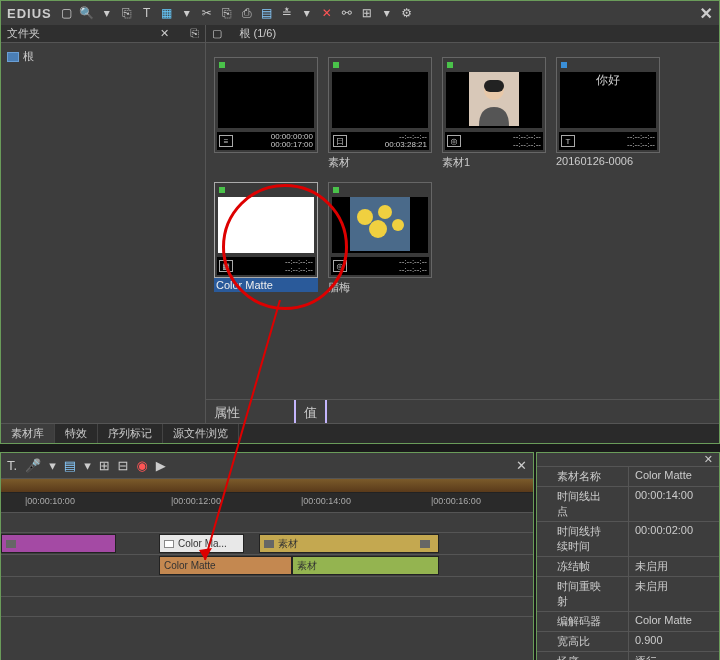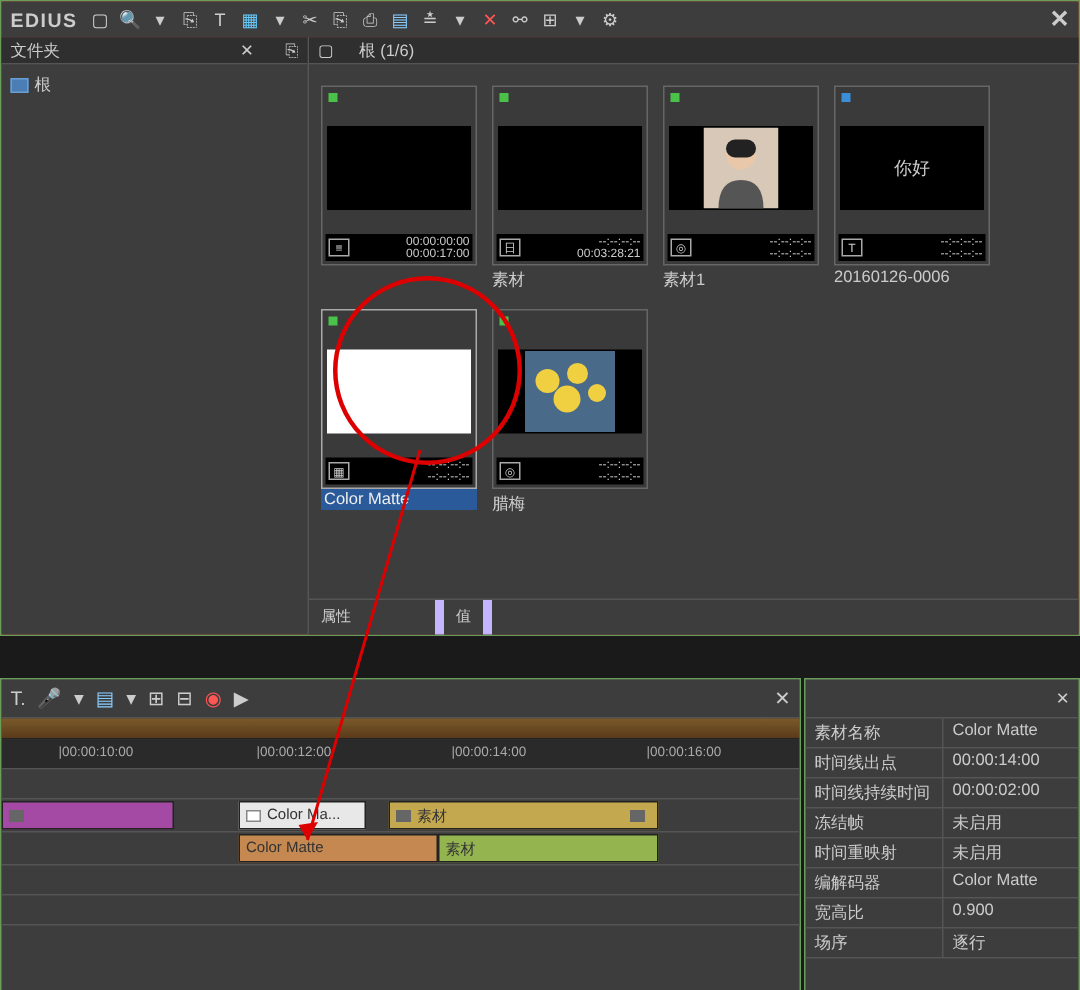--- a/index.html
+++ b/index.html
@@ -1,45 +1,45 @@
 <!DOCTYPE html>
 <html><head>
 <meta charset="utf-8">
 <style>
   * { box-sizing: border-box; margin: 0; padding: 0; }
   body { background: #1a1a1a; font-family: "Microsoft YaHei", Arial, sans-serif; font-size: 11px; color: #ccc; width: 720px; height: 660px; overflow: hidden; position: relative; }
-  .win { border: 1px solid #6a9c5a; background: #b91c1c; }
+  .win { border: 1px solid #6a9c5a; background: #0369a1; }
   .top-bar { background: #3d3d3d; height: 24px; display: flex; align-items: center; padding: 0 6px; gap: 8px; }
   .logo { font-weight: bold; font-size: 13px; letter-spacing: 1px; }
   .tool-icons { display: flex; gap: 6px; align-items: center; }
   .tool-icons span { width: 14px; height: 14px; display: inline-flex; align-items: center; justify-content: center; font-size: 12px; cursor: pointer; }
   .close-x { margin-left: auto; font-size: 16px; font-weight: bold; cursor: pointer; }
   .main-split { display: flex; height: 398px; }
   .folders { width: 205px; background: #3d3d3d; border-right: 1px solid #555; display: flex; flex-direction: column; }
   .bin-area { flex: 1; background: #3d3d3d; display: flex; flex-direction: column; }
   .panel-header { background: #2f2f2f; height: 18px; display: flex; align-items: center; padding: 0 6px; font-size: 11px; gap: 17px; border-bottom: 1px solid #555; }
   .panel-header .x { margin-left: auto; cursor: pointer; }
   .tree { padding: 4px; }
   .tree-item { display: flex; align-items: center; gap: 4px; padding: 2px; }
   .tree-icon { width: 12px; height: 10px; background: #4a7eb5; border: 1px solid #6a9fd5; }
   .clips { flex: 1; padding: 14px 8px; display: flex; flex-wrap: wrap; gap: 10px; align-content: flex-start; position: relative; }
   .clip { width: 104px; }
   .clip-border { border: 1px solid #666; background: #3a3a3a; padding: 2px; }
   .clip.selected .clip-border { border: 1px solid #aaa; }
   .dot { width: 6px; height: 6px; display: block; margin: 2px; }
   .dot.green { background: #4ac24a; }
   .dot.blue { background: #3a8fd8; }
-  .thumb { width: 96px; height: 56px; background: #000; position: relative; margin: 16px auto; display: flex; align-items: center; justify-content: center; }
+  .thumb { width: 96px; height: 56px; background: #000; position: relative; margin: 4px auto; display: flex; align-items: flex-start; justify-content: center; }
   .thumb.white { background: #fff; }
   .thumb-info { display: flex; align-items: center; justify-content: space-between; background: #000; color: #ccc; font-size: 8px; padding: 1px 2px; margin-top: 1px; }
   .thumb-icon { width: 14px; height: 12px; border: 1px solid #aaa; display: inline-flex; align-items: center; justify-content: center; font-size: 8px; }
   .clip-name { font-size: 11px; color: #ccc; padding: 2px 0; white-space: nowrap; overflow: hidden; }
   .clip-name.selected { background: #2a5a9a; color: #eee; width: 100%; padding: 1px 2px; }
   .prop-bar { background: #3d3d3d; border-top: 1px solid #555; height: 24px; display: flex; }
-  .prop-bar > div { padding: 4px 8px; border-right: 6px solid #c4b5fd; font-size: 10px; }
+  .prop-bar > div { padding: 4px 8px; border-right: 2px solid #c4b5fd; font-size: 13px; }
   .tabs { background: #2a2a2a; height: 20px; display: flex; border-top: 1px solid #555; }
   .tabs .tab { padding: 2px 10px; font-size: 11px; cursor: pointer; border-right: 1px solid #444; }
   .tabs .tab.active { background: #3d3d3d; }
   .timeline-wrap { margin-top: 10px; display: flex; height: 220px; }
   .timeline { flex: 1; border: 1px solid #6a9c5a; background: #3d3d3d; position: relative; overflow: hidden; }
   .tl-tools { background: #3d3d3d; height: 26px; display: flex; align-items: center; padding: 0 6px; gap: 8px; border-bottom: 1px solid #555; }
   .tl-tools span { cursor: pointer; font-size: 13px; }
   .tl-tools .x { margin-left: auto; }
   .ruler-bar { height: 14px; background: linear-gradient(#7a5a2a, #5a3a1a); border-bottom: 1px solid #222; }
   .time-scale { height: 20px; background: #2a2a2a; position: relative; font-size: 9px; color: #aaa; border-bottom: 1px solid #555; }
@@ -50,21 +50,21 @@
   .track-clip { position: absolute; top: 1px; bottom: 1px; border: 1px solid #222; font-size: 10px; padding: 0 4px; display: flex; align-items: center; overflow: hidden; white-space: nowrap; }
   .purple { background: #a44aa4; left: 0; width: 115px; }
   .white-clip { background: #e8e8e8; color: #333; left: 158px; width: 85px; }
   .yellow1 { background: #c4a850; color: #333; left: 258px; width: 180px; }
   .orange { background: #c48850; color: #333; left: 158px; width: 133px; }
   .green-clip { background: #94b450; color: #333; left: 291px; width: 147px; }
   .info-panel { width: 184px; border: 1px solid #6a9c5a; background: #3d3d3d; margin-left: 2px; display: flex; flex-direction: column; }
   .info-head { height: 26px; display: flex; align-items: center; justify-content: flex-end; padding: 0 6px; border-bottom: 1px solid #555; }
   .info-rows { font-size: 11px; }
   .info-row { display: flex; border-bottom: 1px solid #555; }
-  .info-row .k { width: 92px; padding: 2px 6px; border-right: 1px solid #555; }
+  .info-row .k { width: 92px; padding: 2px 20px; border-right: 1px solid #555; }
   .info-row .v { flex: 1; padding: 2px 6px; }
   .circle-annot { position: absolute; border: 3px solid #d00; border-radius: 50%; pointer-events: none; }
   .arrow-annot { position: absolute; pointer-events: none; }
   svg.person { width: 50px; height: 54px; }
   .mini-icon { width: 10px; height: 8px; background: #666; display: inline-block; margin-right: 4px; }
 </style>
 </head>
 <body>
 
 <div class="win" style="position:absolute;top:0;left:0;right:0;">
@@ -212,39 +212,45 @@
             </div>
             <div class="clip-name">腊梅</div>
           </div>
         </div>
       <div class="prop-bar">
         <div style="width:90px">属性</div>
         <div>值</div>
       </div>
     </div>
   </div>
+  <div class="tabs">
+    <div class="tab active">素材库</div>
+    <div class="tab">特效</div>
+    <div class="tab">序列标记</div>
+    <div class="tab">源文件浏览</div>
+  </div>
 </div>
 
 <div class="timeline-wrap" style="position:absolute;top:442px;left:0;right:0;bottom:0;">
   <div class="timeline">
     <div class="tl-tools">
       <span>T.</span>
       <span>🎤</span>
       <span>▾</span>
       <span style="color:#8cf">▤</span>
       <span>▾</span>
       <span>⊞</span>
       <span>⊟</span>
       <span style="color:#f55">◉</span>
       <span>▶</span>
       <span class="x">✕</span>
     </div>
     <div class="ruler-bar"></div>
     <div class="time-scale">
-      <span style="left:38px">|00:00:10:00</span>
+      <span style="left:24px">|00:00:10:00</span>
       <span style="left:170px">|00:00:12:00</span>
       <span style="left:300px">|00:00:14:00</span>
       <span style="left:430px">|00:00:16:00</span>
     </div>
     <div class="tracks">
       <div class="track"></div>
       <div class="track tall">
         <div class="track-clip purple">
             <span class="mini-icon"></span>
           </div>

